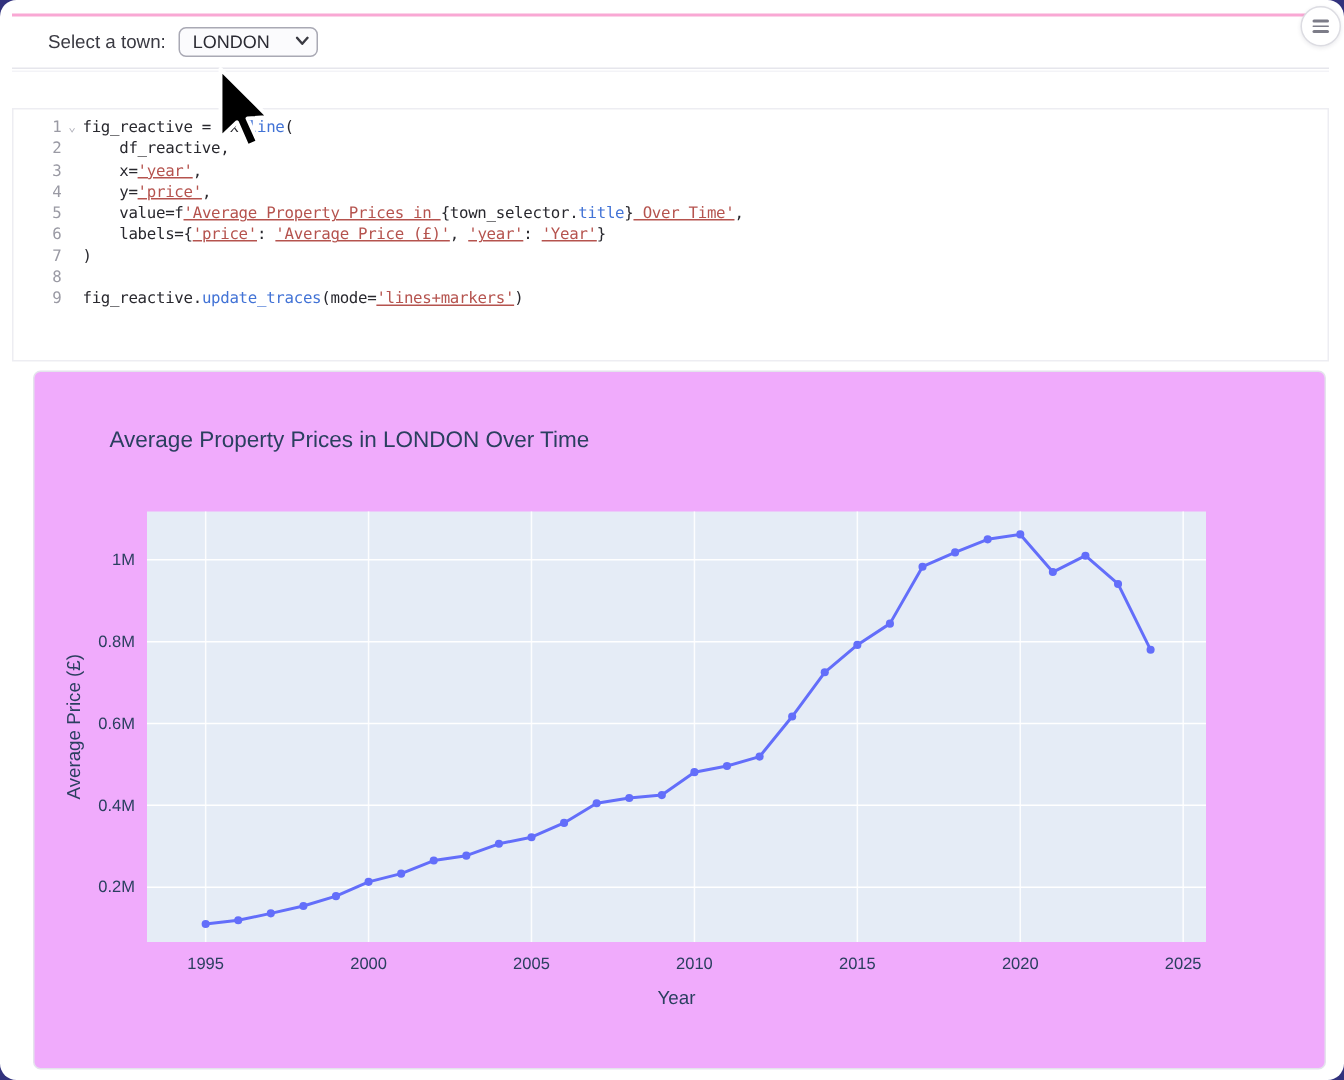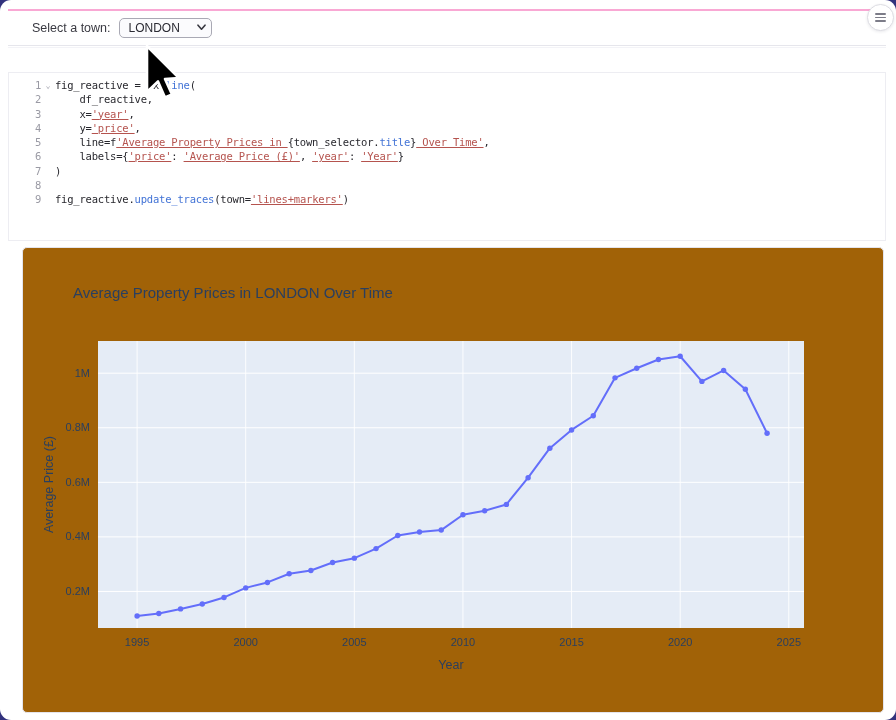--- a/index.html
+++ b/index.html
@@ -47,21 +47,21 @@
   .cline{display:flex;height:14.3px;line-height:14.3px;white-space:pre;}
   .gut{width:32px;text-align:right;color:#9a9aa4;flex:0 0 32px;}
   .fold{width:14px;flex:0 0 14px;text-align:center;color:#b0b0ba;font-size:8.5px;line-height:15px;}
   .codetxt{color:#28282e;}
   .tok-t{color:#28282e;}
   .tok-s{color:#b5534e;text-decoration:underline;}
   .tok-f{color:#4273d6;}
   
   .chart-card{
     position:absolute;left:22px;top:247px;width:862px;height:466px;
-    background:#a16207;border:1px solid #e4e4ec;border-radius:5px;box-sizing:border-box;
+    background:#f0abfc;border:1px solid #e4e4ec;border-radius:5px;box-sizing:border-box;
   }
   .chart-card svg{position:absolute;left:0;top:0;}
   
   .cursor{position:absolute;left:145px;top:44px;pointer-events:none;z-index:50;}
 </style>
 </head>
 <body>
 
 <div class="page">
 
@@ -82,25 +82,25 @@
     <span class="bar"></span>
     <span class="bar"></span>
     <span class="bar"></span>
   </div>
 
   <div class="code-card" id="code-card">
       <div class="cline"><span class="gut">1</span><span class="fold">⌄</span><span class="codetxt"><span class="tok-t">fig_reactive = px.</span><span class="tok-f">line</span><span class="tok-t">(</span></span></div>
       <div class="cline"><span class="gut">2</span><span class="fold"></span><span class="codetxt"><span class="tok-t">    df_reactive,</span></span></div>
       <div class="cline"><span class="gut">3</span><span class="fold"></span><span class="codetxt"><span class="tok-t">    x=</span><span class="tok-s">'year'</span><span class="tok-t">,</span></span></div>
       <div class="cline"><span class="gut">4</span><span class="fold"></span><span class="codetxt"><span class="tok-t">    y=</span><span class="tok-s">'price'</span><span class="tok-t">,</span></span></div>
-      <div class="cline"><span class="gut">5</span><span class="fold"></span><span class="codetxt"><span class="tok-t">    line=f</span><span class="tok-s">'Average Property Prices in </span><span class="tok-t">{town_selector.</span><span class="tok-f">title</span><span class="tok-t">}</span><span class="tok-s"> Over Time'</span><span class="tok-t">,</span></span></div>
+      <div class="cline"><span class="gut">5</span><span class="fold"></span><span class="codetxt"><span class="tok-t">    value=f</span><span class="tok-s">'Average Property Prices in </span><span class="tok-t">{town_selector.</span><span class="tok-f">title</span><span class="tok-t">}</span><span class="tok-s"> Over Time'</span><span class="tok-t">,</span></span></div>
       <div class="cline"><span class="gut">6</span><span class="fold"></span><span class="codetxt"><span class="tok-t">    labels={</span><span class="tok-s">'price'</span><span class="tok-t">: </span><span class="tok-s">'Average Price (£)'</span><span class="tok-t">, </span><span class="tok-s">'year'</span><span class="tok-t">: </span><span class="tok-s">'Year'</span><span class="tok-t">}</span></span></div>
       <div class="cline"><span class="gut">7</span><span class="fold"></span><span class="codetxt"><span class="tok-t">)</span></span></div>
       <div class="cline"><span class="gut">8</span><span class="fold"></span><span class="codetxt"></span></div>
-      <div class="cline"><span class="gut">9</span><span class="fold"></span><span class="codetxt"><span class="tok-t">fig_reactive.</span><span class="tok-f">update_traces</span><span class="tok-t">(town=</span><span class="tok-s">'lines+markers'</span><span class="tok-t">)</span></span></div>
+      <div class="cline"><span class="gut">9</span><span class="fold"></span><span class="codetxt"><span class="tok-t">fig_reactive.</span><span class="tok-f">update_traces</span><span class="tok-t">(mode=</span><span class="tok-s">'lines+markers'</span><span class="tok-t">)</span></span></div>
     </div>
 
   <div class="chart-card">
     <svg id="chart-svg" width="860" height="464" viewBox="0 0 860 464">
         <text x="50" y="50" font-size="15" fill="#2a3f5f">Average Property Prices in LONDON Over Time</text>
         <rect x="75" y="93" width="706" height="287" fill="#e5ecf6"></rect>
         <line x1="114.10153846153747" x2="114.10153846153747" y1="93" y2="380" stroke="#ffffff" stroke-width="1" opacity="0.9"></line>
         <line x1="222.7169230769221" x2="222.7169230769221" y1="93" y2="380" stroke="#ffffff" stroke-width="1" opacity="0.9"></line>
         <line x1="331.3323076923067" x2="331.3323076923067" y1="93" y2="380" stroke="#ffffff" stroke-width="1" opacity="0.9"></line>
         <line x1="439.94769230769134" x2="439.94769230769134" y1="93" y2="380" stroke="#ffffff" stroke-width="1" opacity="0.9"></line>

